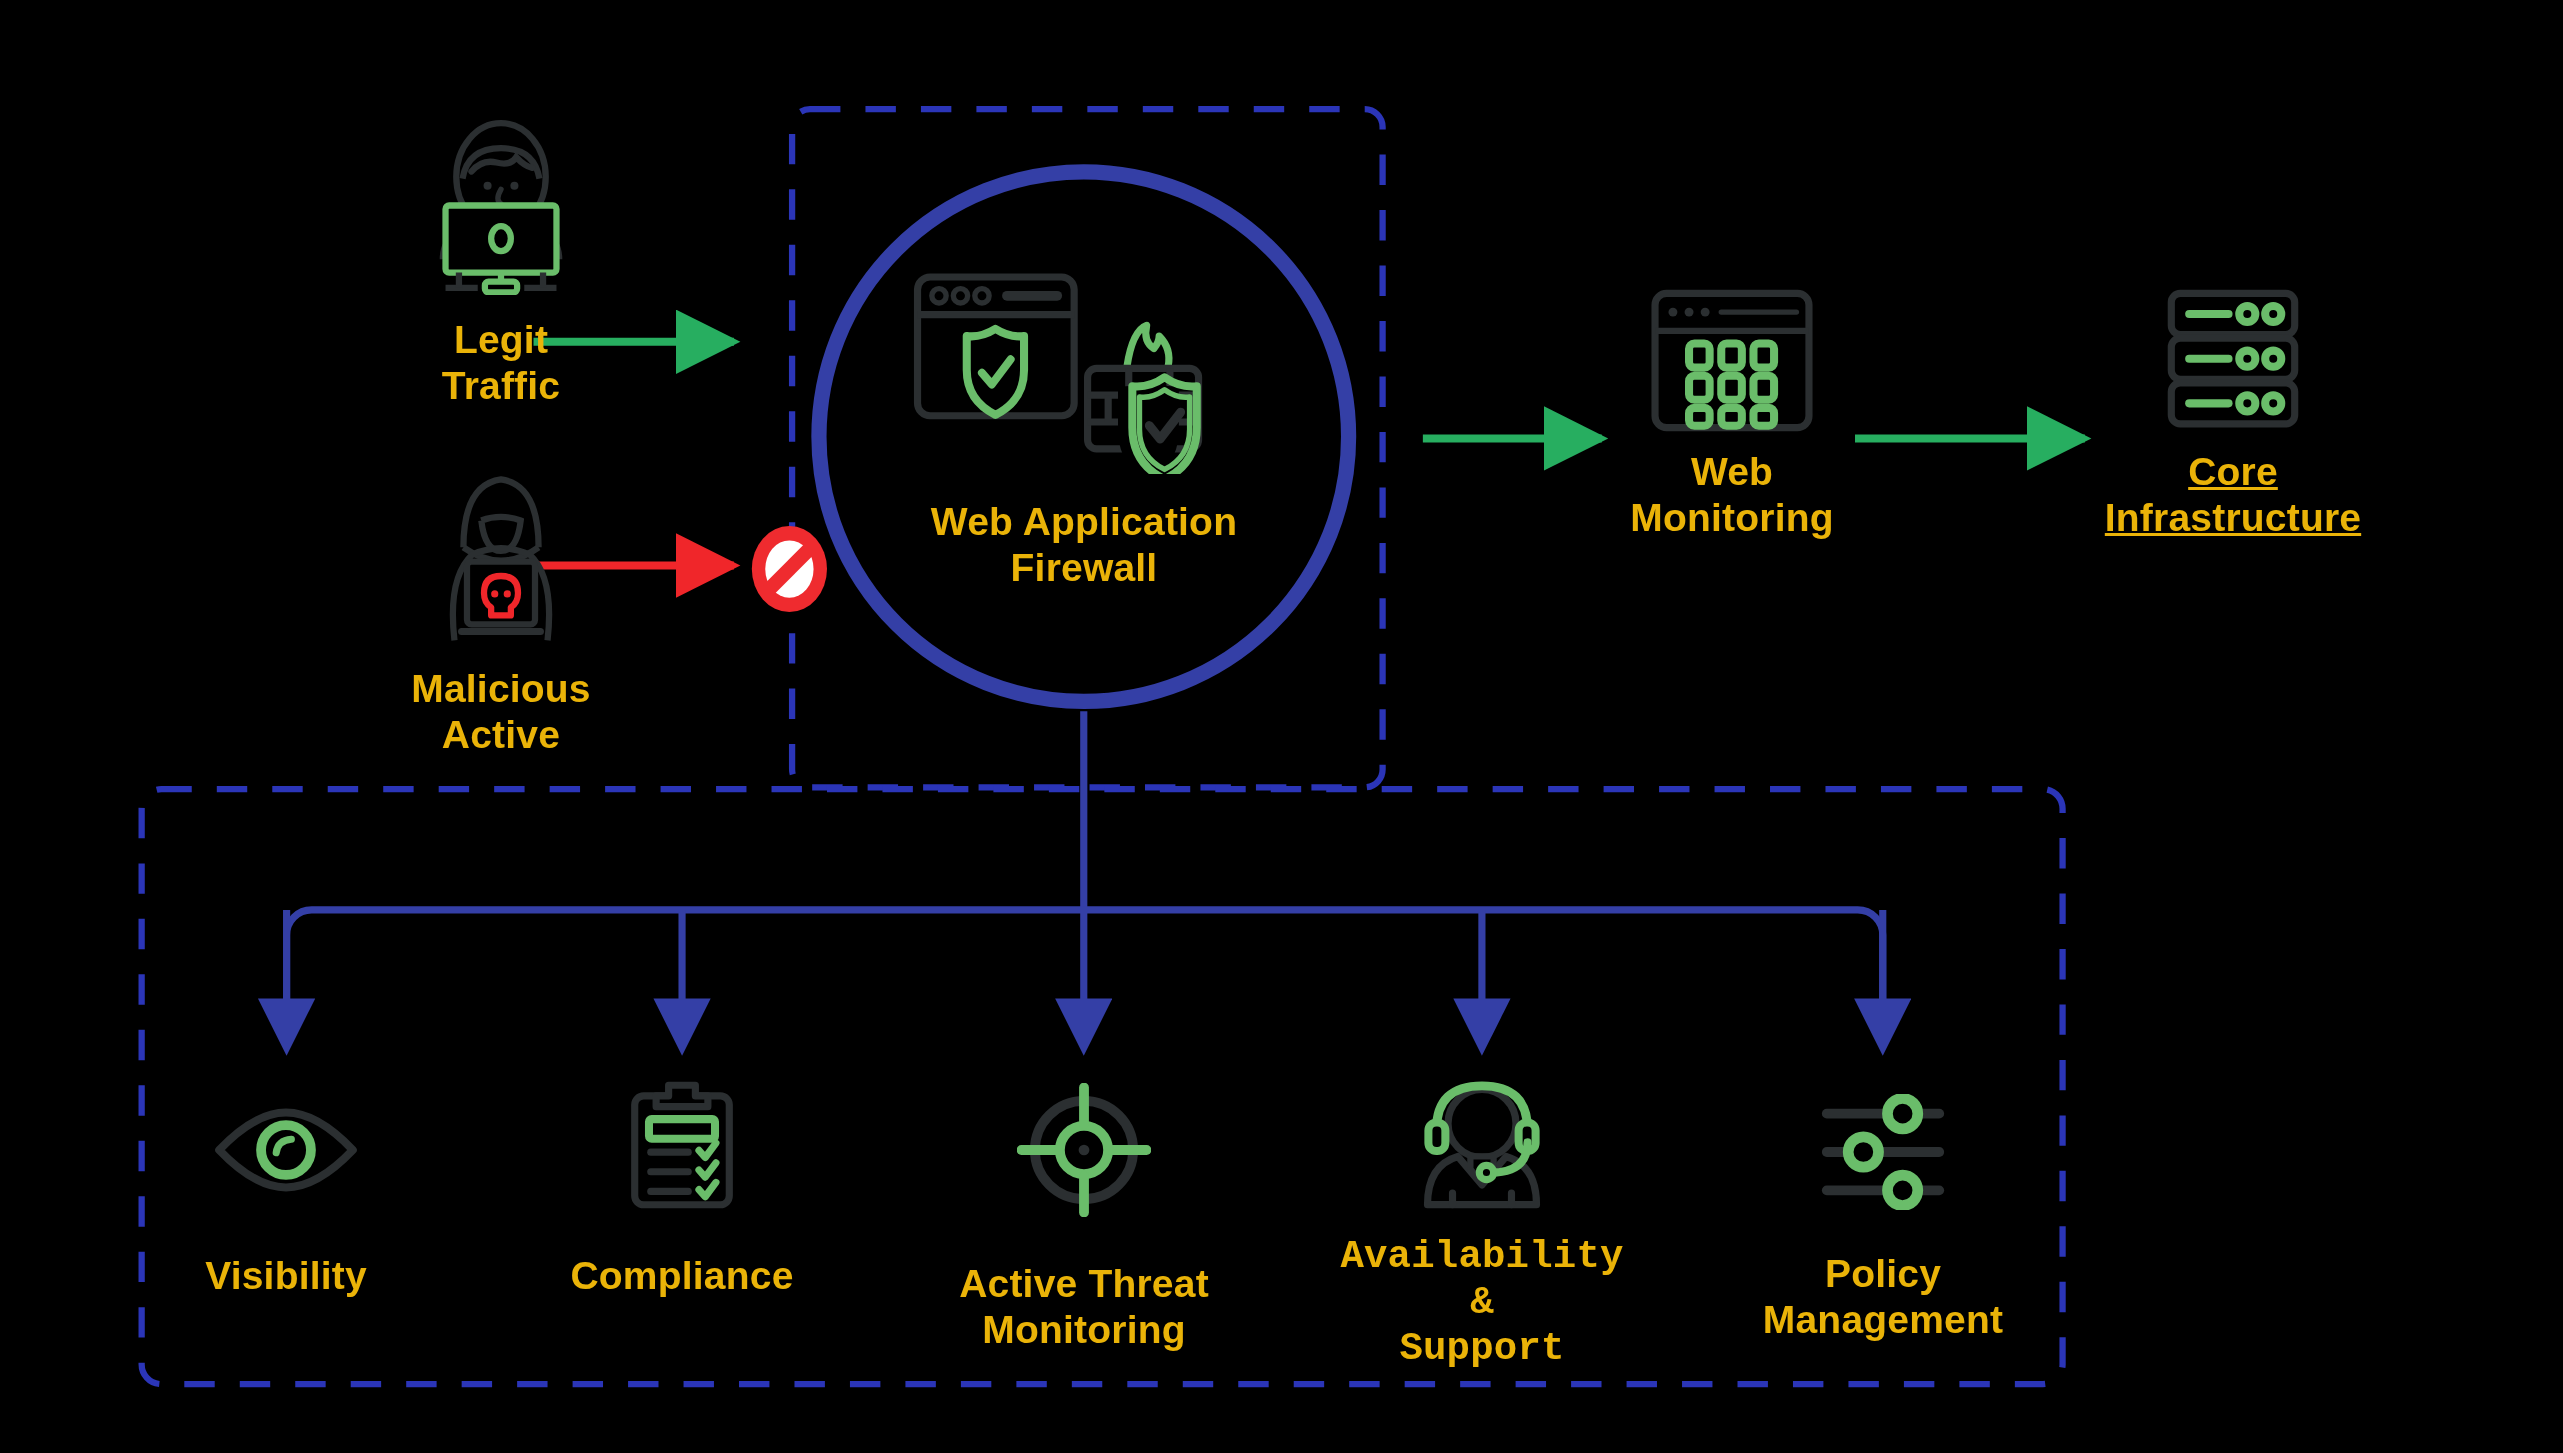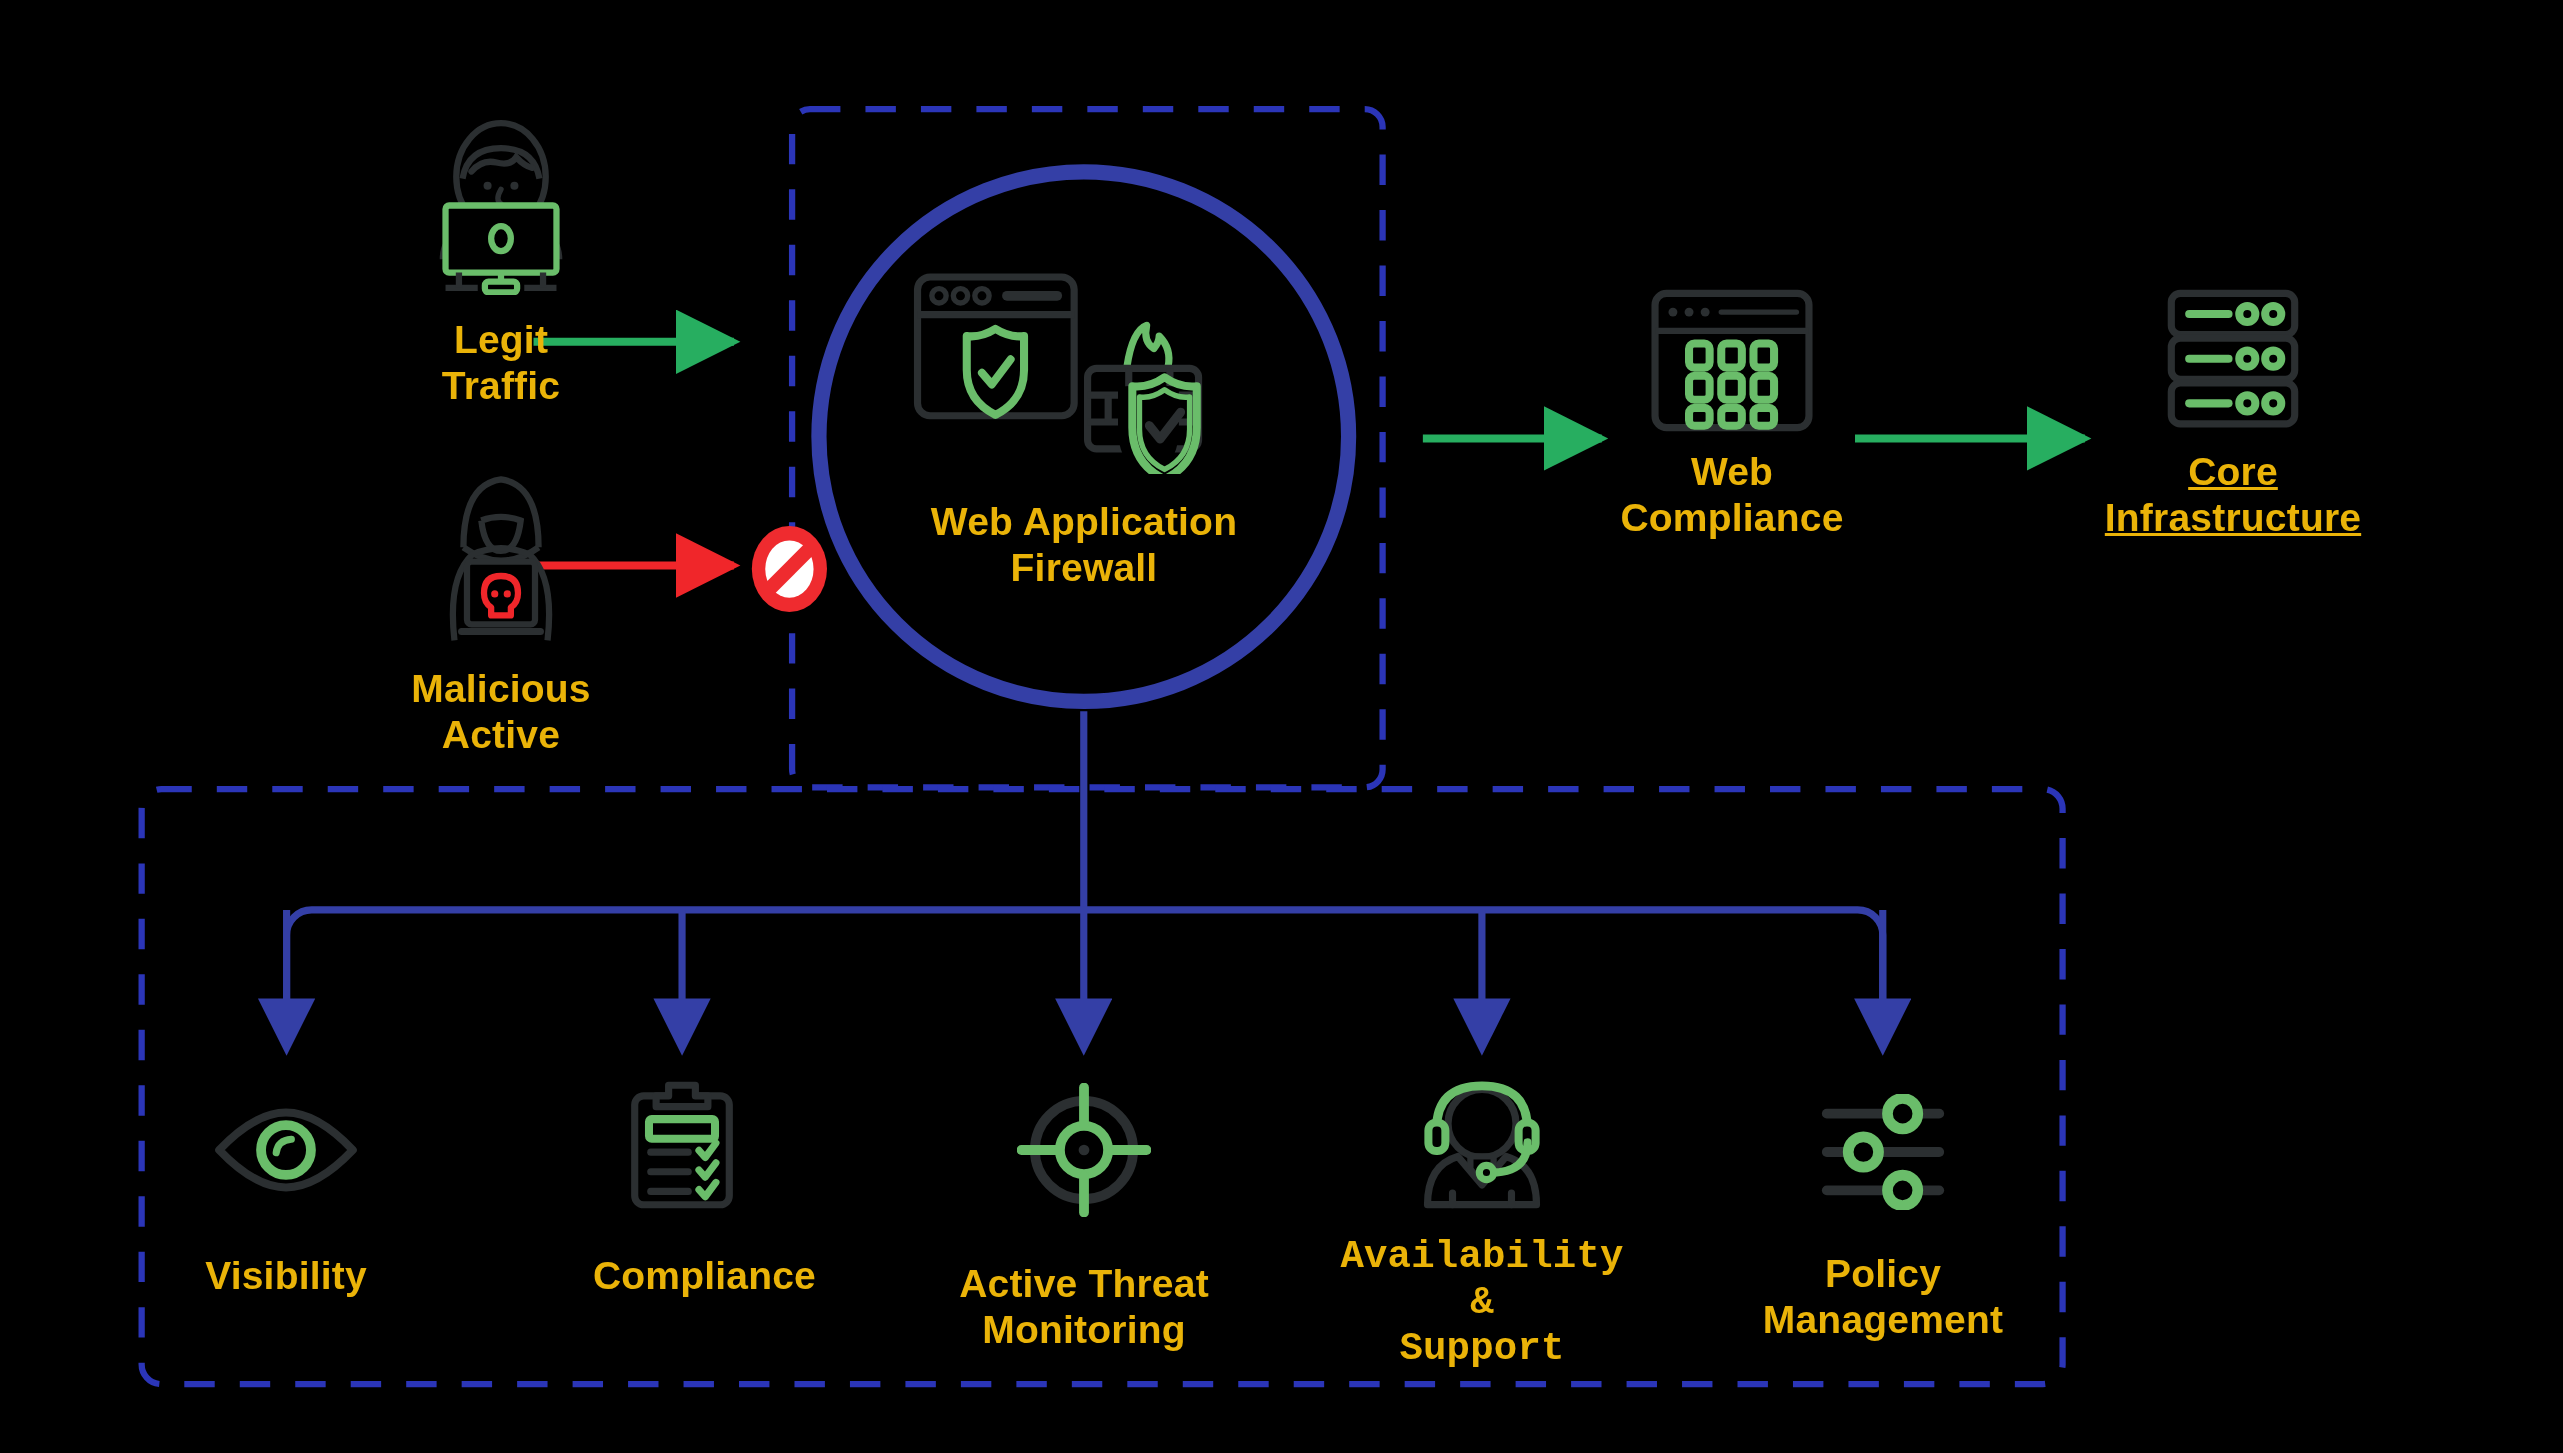--- a/index.html
+++ b/index.html
@@ -180,21 +180,21 @@
           <rect x="52" y="100" width="23" height="27" rx="6"></rect>
           <rect x="88" y="100" width="23" height="27" rx="6"></rect>
           <rect x="124" y="100" width="23" height="27" rx="6"></rect>
           <rect x="52" y="136" width="23" height="20" rx="6"></rect>
           <rect x="88" y="136" width="23" height="20" rx="6"></rect>
           <rect x="124" y="136" width="23" height="20" rx="6"></rect>
         </g>
       </svg>
     </div>
     <div class="node-label" style="top:163px;width:260px;">Web
-Compliance</div>
+Monitoring</div>
   </div>
 
   <div class="node" style="left:2090px;top:286px;width:286px;">
     <div class="icon-wrap">
       <svg width="152" height="148" viewBox="0 0 170 165">
         <g fill="none" stroke="#2b2f31" stroke-width="8">
           <rect x="16" y="8" width="138" height="46" rx="10"></rect>
           <rect x="16" y="58" width="138" height="46" rx="10"></rect>
           <rect x="16" y="108" width="138" height="46" rx="10"></rect>
         </g>
@@ -239,21 +239,21 @@
             <path d="M30,105 H72"></path>
             <path d="M30,127 H72"></path>
         </g>
         <g fill="none" stroke="#6abd6a" stroke-width="8" stroke-linecap="round" stroke-linejoin="round">
           <path d="M84,81 l7,8 l12,-16"></path>
           <path d="M84,103 l7,8 l12,-16"></path>
           <path d="M84,125 l7,8 l12,-16"></path>
         </g>
       </svg>
     </div>
-    <div class="node-label" style="top:175px;width:268px;text-align:right;">Compliance</div>
+    <div class="node-label" style="top:175px;width:268px;">Compliance</div>
   </div>
 
   <div class="node" style="left:950px;top:1083px;width:268px;">
     <div class="icon-wrap">
       <svg width="134" height="134" viewBox="0 0 150 150">
         <circle cx="75" cy="75" r="55" fill="none" stroke="#2b2f31" stroke-width="11"></circle>
         <circle cx="75" cy="75" r="27" fill="none" stroke="#6abd6a" stroke-width="11"></circle>
         <g stroke="#6abd6a" stroke-width="11" stroke-linecap="round">
           <path d="M75,5 V46"></path>
             <path d="M75,104 V145"></path>

